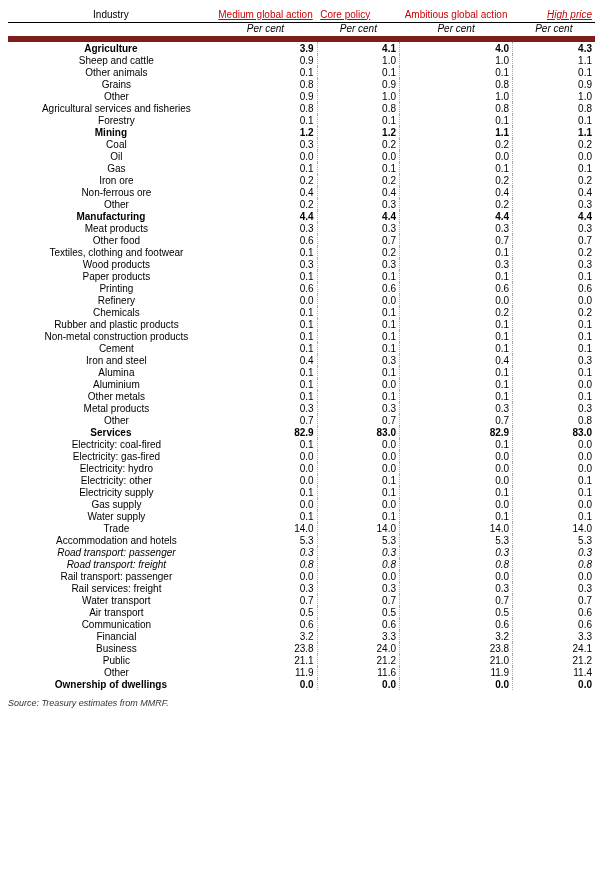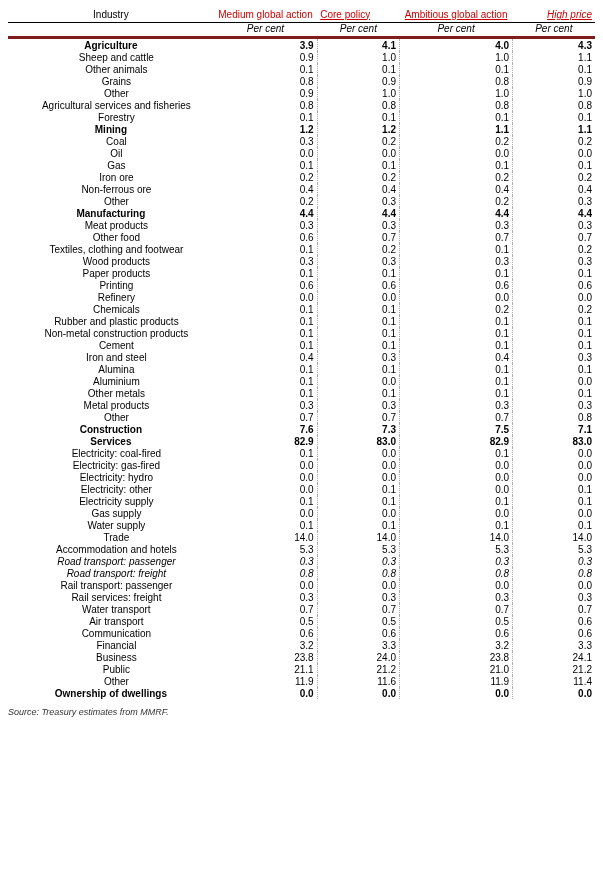--- a/index.html
+++ b/index.html
@@ -25,21 +25,21 @@
       font-size: 10px;
     }
     td:first-child, th:first-child {
       text-align: center;
     }
     .header-row th {
       border-bottom: 1px solid #000;
       padding-bottom: 2px;
     }
     .subheader-row th {
-      border-bottom: 3px solid #7f1d1d;
+      border-bottom: 6px solid #7f1d1d;
       padding-bottom: 2px;
       font-style: italic;
     }
     .bold-row td {
       font-weight: bold;
     }
     .italic-row td {
       font-style: italic;
     }
     .indent-1 { padding-left: 14px !important; }
@@ -53,23 +53,23 @@
       border-left: 1px dotted #aaa;
     }
   </style>
 </head>
 <body>
 
 <table>
   <thead>
     <tr class="header-row">
       <th style="width:200px;">Industry</th>
-      <th colspan="1" style="text-align:center; color:#c00; width:80px;">Medium global action</th>
+      <th colspan="1" style="text-align:center; color:#c00; text-decoration:underline; width:80px;">Medium global action</th>
       <th colspan="1" style="text-align:left; color:#c00; text-decoration:underline; width:80px;">Core policy</th>
-      <th colspan="1" style="text-align:center; color:#c00; text-decoration:underline; width:110px;">Ambitious global action</th>
+      <th colspan="1" style="text-align:center; color:#c00; width:110px;">Ambitious global action</th>
       <th colspan="1" style="text-align:right; color:#c00; text-decoration:underline; width:80px;font-style:italic;">High price</th>
     </tr>
     <tr class="subheader-row">
       <th></th>
       <th style="text-align:center;">Per cent</th>
       <th style="text-align:center;">Per cent</th>
       <th style="text-align:center;">Per cent</th>
       <th style="text-align:center;">Per cent</th>
     </tr>
   </thead>
@@ -292,27 +292,20 @@
         <td class="col-divider">0.3</td>
       </tr>
       <tr>
         <td class="indent-1">Other</td>
         <td>0.7</td>
         <td class="col-divider">0.7</td>
         <td class="col-divider">0.7</td>
         <td class="col-divider">0.8</td>
       </tr>
       <tr class="bold-row">
-        <td>Construction</td>
-        <td>7.6</td>
-        <td class="col-divider">7.3</td>
-        <td class="col-divider">7.5</td>
-        <td class="col-divider">7.1</td>
-      </tr>
-      <tr class="bold-row">
         <td>Services</td>
         <td>82.9</td>
         <td class="col-divider">83.0</td>
         <td class="col-divider">82.9</td>
         <td class="col-divider">83.0</td>
       </tr>
       <tr>
         <td class="indent-1">Electricity: coal-fired</td>
         <td>0.1</td>
         <td class="col-divider">0.0</td>

